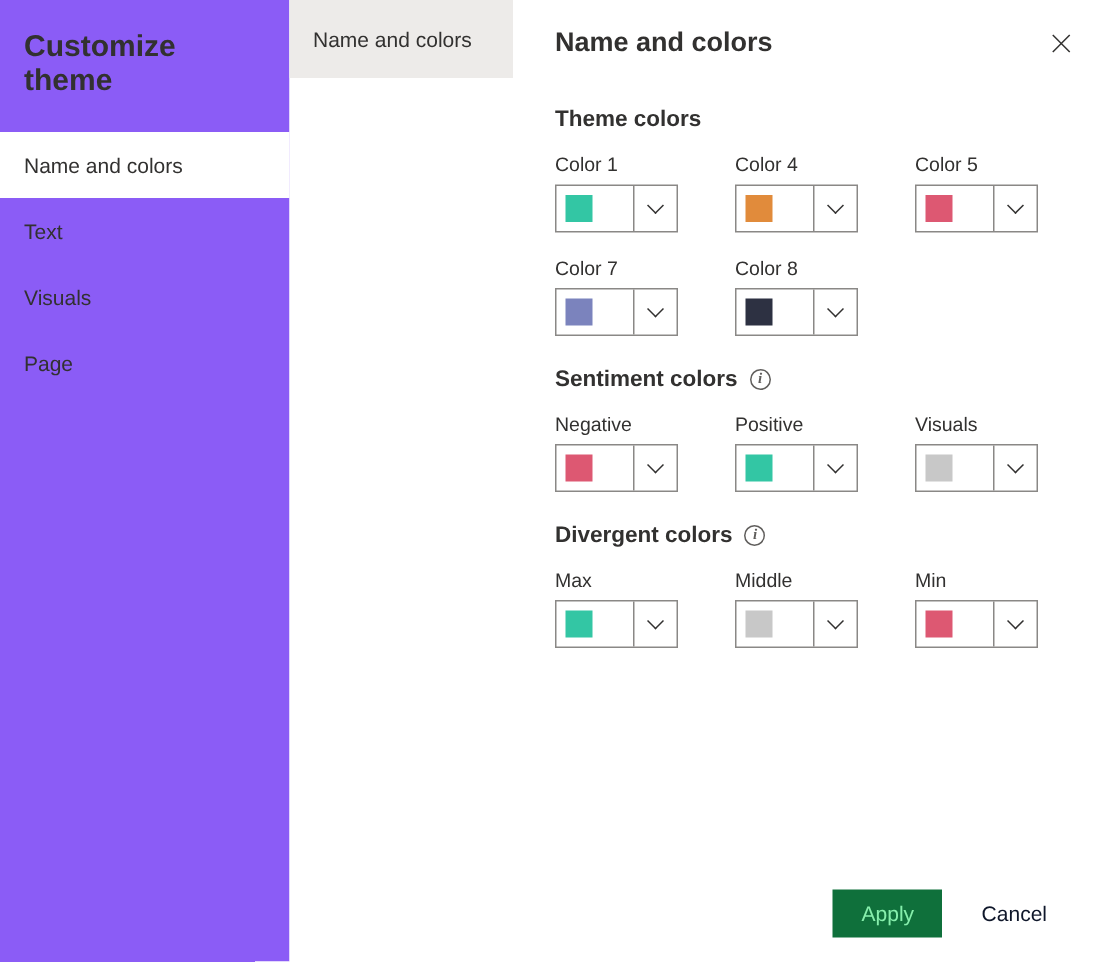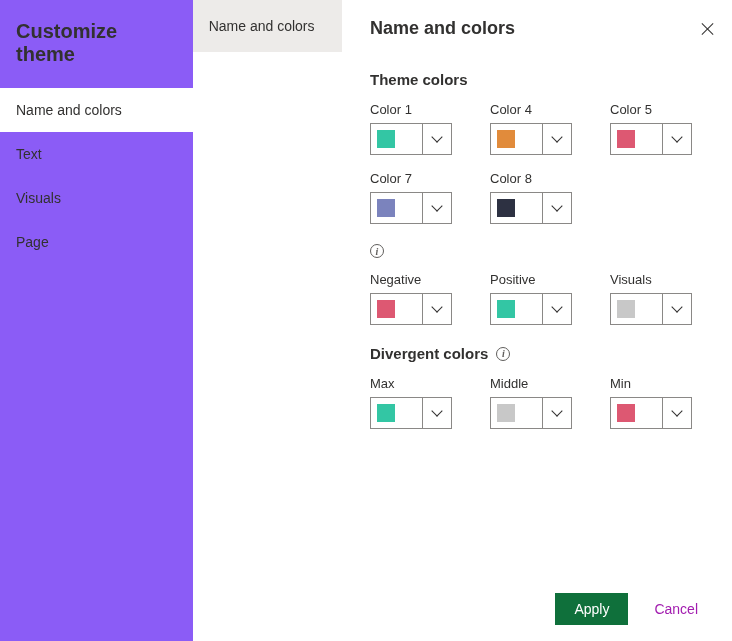--- a/index.html
+++ b/index.html
@@ -165,25 +165,25 @@
   .btn {
     height: 32px;
     padding: 0 18px;
     font-size: 14px;
     font-family: inherit;
     border: 1px solid transparent;
     cursor: pointer;
   }
   .btn-primary {
     background: #0f703b;
-    color: #ffffff;
+    color: #86efac;
   }
   .btn-secondary {
     background: #fff;
-    color: #a21caf;
+    color: #0f172a;
     border: none;
   }
 </style>
 </head>
 <body>
 
 <div class="layout">
 
   <div class="col-left">
     <div class="title">Customize theme</div>
@@ -256,20 +256,21 @@
             <div class="color-picker">
               <div class="swatch" style="background: rgb(45, 49, 66);"></div>
               <div class="picker-divider"></div>
               <div class="picker-caret">
                 <div class="chevron-down"></div>
               </div>
             </div>
           </div>
         </div>
         <div class="section-title">
+          <span>Sentiment colors</span>
           <span class="info-icon">i</span>
         </div>
         <div class="color-grid">
           <div class="color-item">
             <div class="color-label">Negative</div>
             <div class="color-picker">
               <div class="swatch" style="background: rgb(221, 88, 114);"></div>
               <div class="picker-divider"></div>
               <div class="picker-caret">
                 <div class="chevron-down"></div>

